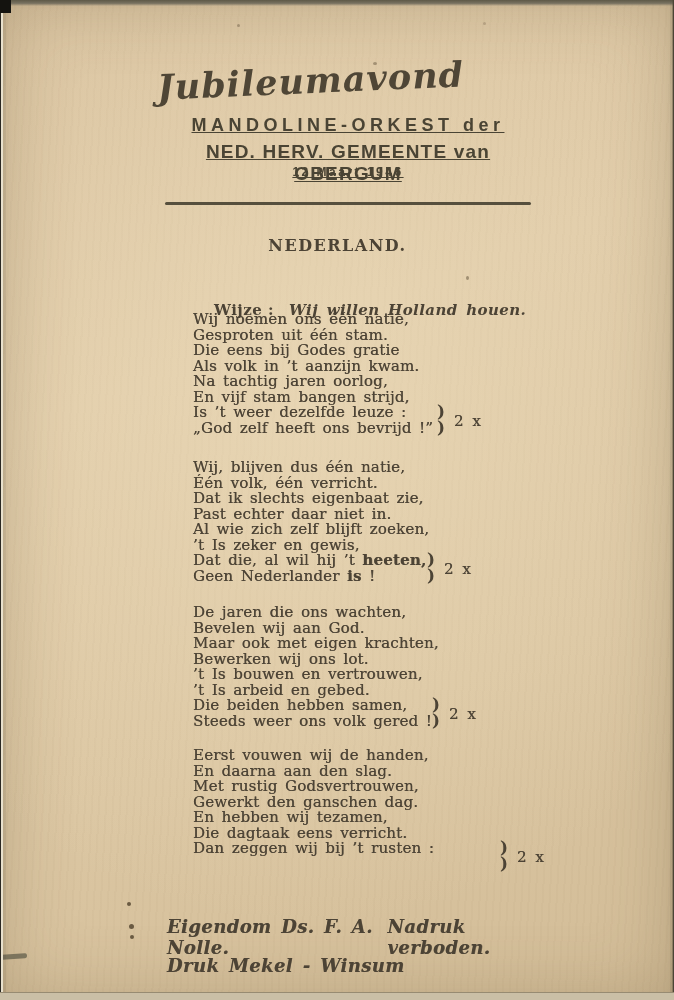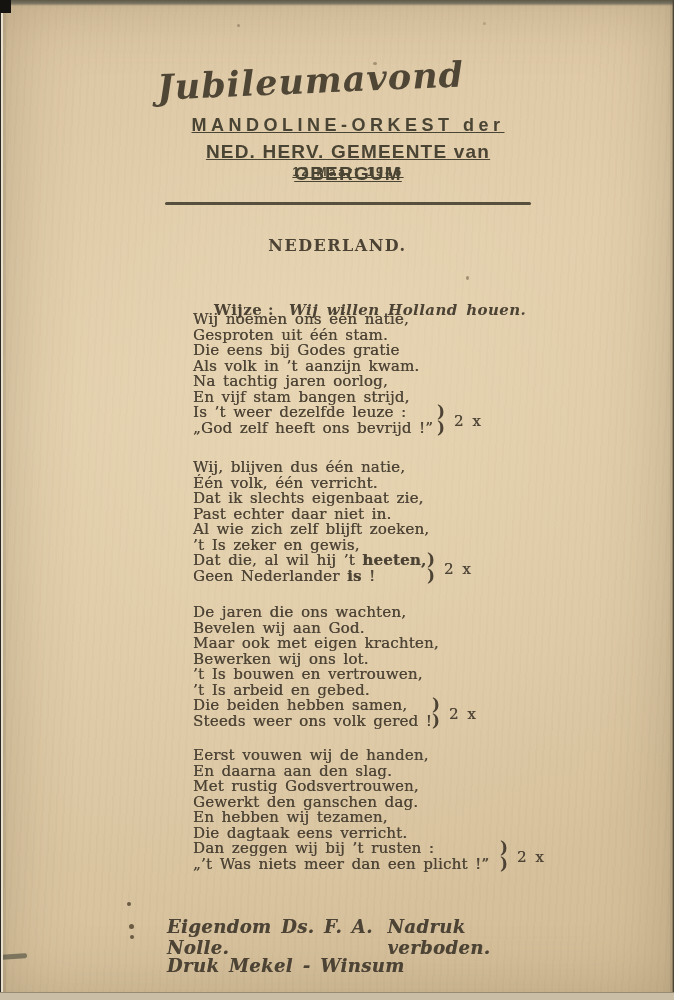--- a/index.html
+++ b/index.html
@@ -157,21 +157,20 @@
       <div class="stanza s4">
         <div class="pline"><span>Eerst vouwen wij de handen,</span></div>
         <div class="pline"><span>En daarna aan den slag.</span></div>
         <div class="pline"><span>Met rustig Godsvertrouwen,</span></div>
         <div class="pline"><span>Gewerkt den ganschen dag.</span></div>
         <div class="pline"><span>En hebben wij tezamen,</span></div>
         <div class="pline"><span>Die dagtaak eens verricht.</span></div>
         <div class="repeat-group">
           <div>
             <div class="pline"><span>Dan zeggen wij bij ’t rusten :</span></div>
-            <div class="pline"><span>„’t Was niets meer dan een plicht !”</span></div>
           </div>
           <div class="paren-col">
             <span>)</span>
             <span>)</span>
           </div>
           <div class="repeat-label">2 x</div>
         </div>
       </div>
     </div>
 

